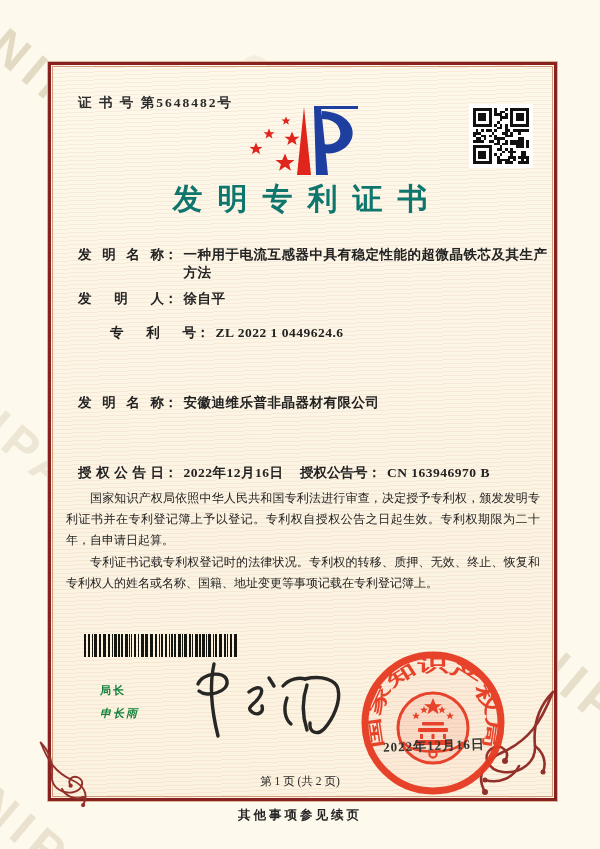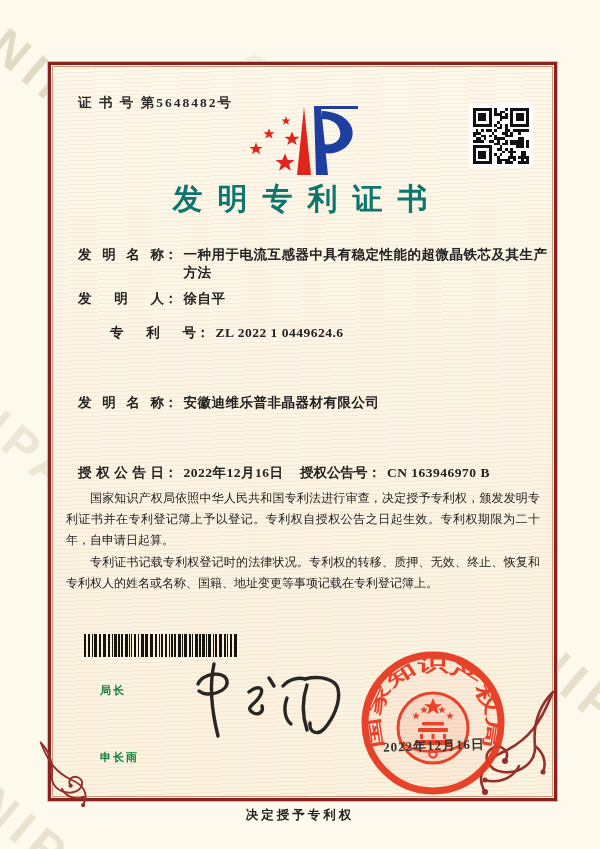--- a/index.html
+++ b/index.html
@@ -287,21 +287,21 @@
       <i style="left:129px;width:1px"></i>
       <i style="left:131px;width:2px"></i>
       <i style="left:135px;width:3px"></i>
       <i style="left:140px;width:2px"></i>
       <i style="left:143px;width:1px"></i>
       <i style="left:146px;width:2px"></i>
       <i style="left:150px;width:3px"></i>
     </div>
 
   <div class="abs signer" style="top:683px;">局长</div>
-  <div class="abs signer" style="top:750px;">申长雨</div>
+  <div class="abs signer" style="top:706px;font-style:italic;">申长雨</div>
 
   <svg class="abs" style="left:183px;top:652px;" width="165" height="100" viewBox="0 0 165 100" aria-hidden="true">
     <g fill="none" stroke="#161616" stroke-width="3.4" stroke-linecap="round" opacity="0.92">
       <path d="M31,12 C27,30 27,52 35,84"></path>
       <path d="M15,32 C19,21 42,18 44,29 C46,40 24,46 16,39"></path>
       <path d="M66,40 C75,33 82,35 77,44 C72,53 62,55 69,60 C74,64 81,61 79,54"></path>
       <path d="M86,26 l5,8"></path>
       <path d="M100,34 C106,27 116,25 122,27"></path>
       <path d="M122,27 C139,23 153,28 155,37 C158,50 150,67 141,77 C134,84 126,80 127,71"></path>
       <path d="M124,33 C119,48 119,63 124,78"></path>
@@ -356,15 +356,16 @@
       <path d="M97,6 C86,34 74,52 48,64 C30,72 20,86 30,104"></path>
       <path d="M64,78 C58,90 44,96 30,92"></path>
     </g>
     <g fill="#93302a">
       <circle cx="50" cy="73" r="3.4"></circle>
         <circle cx="30" cy="104" r="3.4"></circle>
         <circle cx="30" cy="92" r="3"></circle>
     </g>
   </svg>
 
-  <div class="abs note">决定授予专利权</div>
+  <div class="abs footer-page">第 1 页 (共 2 页)</div>
+  <div class="abs note">其他事项参见续页</div>
 
 </div>
 
 </body></html>

